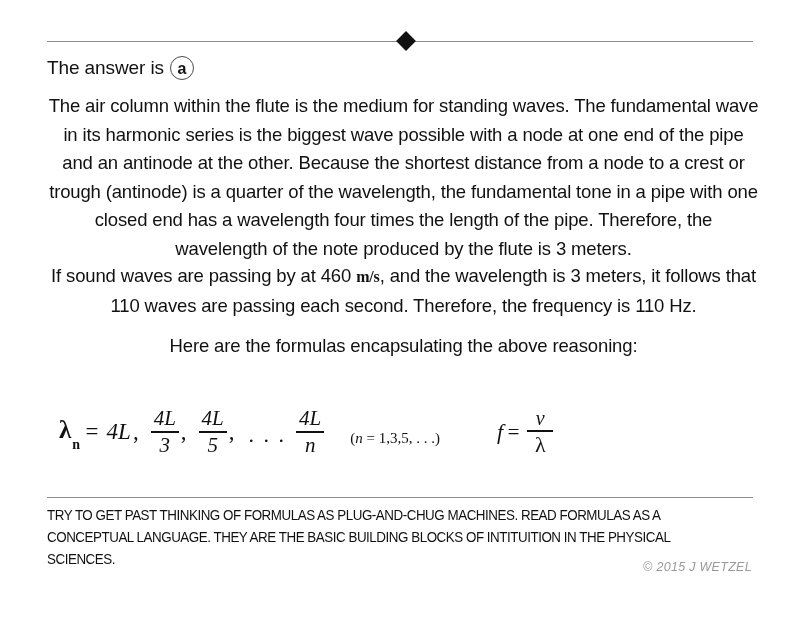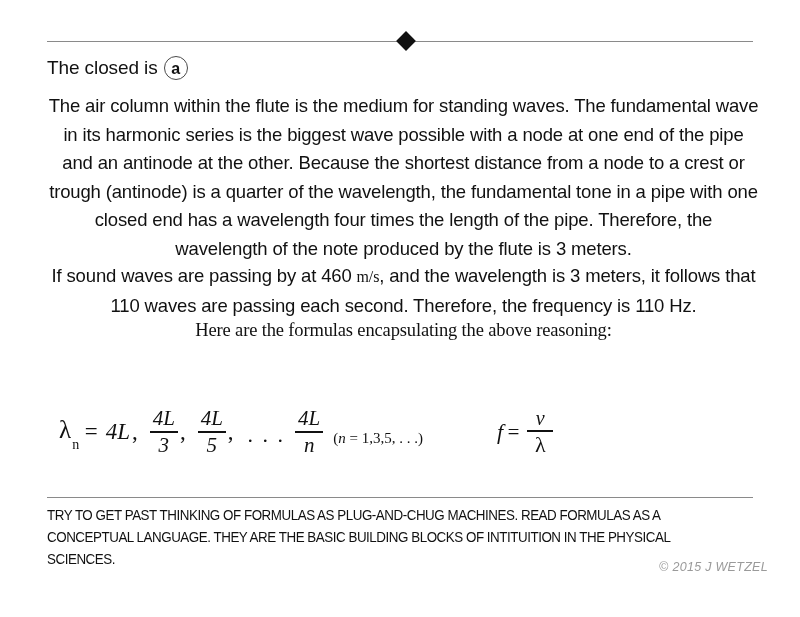--- a/index.html
+++ b/index.html
@@ -76,25 +76,26 @@
     position: absolute;
     left: 47px;
     width: 713px;
     font-size: 18.5px;
     line-height: 28.5px;
     letter-spacing: -0.15px;
     text-align: center;
   }
   #para-1 { top: 92px; }
   #para-2 { top: 262px; }
-  #para-3 { top: 316px; font-family: Liberation Serif, serif; }
+  #para-3 { top: 332px; }
 
   .unit-serif {
     font-family: "Liberation Serif", serif;
     font-size: 16px;
+    font-weight: bold;
   }
 
   
   .formula-block {
     position: absolute;
     left: 47px;
     top: 392px;
     width: 713px;
     height: 86px;
     font-family: "Liberation Serif", serif;
@@ -113,20 +114,21 @@
     left: 450px;
     top: 0;
     display: flex;
     align-items: center;
     height: 80px;
     white-space: nowrap;
   }
   .lam {
     font-size: 25px;
     font-style: normal;
+    font-weight: bold;
   }
   .sub {
     font-size: 14px;
     vertical-align: sub;
     position: relative;
     top: 5px;
     left: 1px;
   }
   .eq {
     font-size: 23px;
@@ -170,21 +172,21 @@
   .dots {
     font-size: 22px;
     letter-spacing: 2px;
     margin: 0 8px 0 4px;
     position: relative;
     top: 3px;
   }
   .cond {
     font-size: 15px;
     font-style: italic;
-    margin-left: 8px;
+    margin-left: 24px;
     position: relative;
     top: 6px;
     white-space: nowrap;
   }
   .cond .rm { font-style: normal; }
 
   .fvar {
     font-size: 22px;
     font-style: italic;
     margin-right: 3px;
@@ -217,38 +219,38 @@
     line-height: 22px;
     letter-spacing: -0.5px;
     transform: scaleX(0.93);
     transform-origin: left top;
     color: #111111;
   }
 
   
   .copyright {
     position: absolute;
-    right: 32px;
+    right: 48px;
     top: 560px;
     font-size: 12.5px;
     font-style: italic;
     color: #9a9a9a;
     letter-spacing: 0.3px;
   }
 </style>
 </head>
 <body>
 
 <div class="top-rule-wrap">
   <div class="rule-line"></div>
   <div class="diamond"></div>
 </div>
 
 <div class="answer-line">
-  <span class="answer-text">The closed is</span><span class="circle-letter">a</span>
+  <span class="answer-text">The answer is</span><span class="circle-letter">a</span>
 </div>
 
 <div class="para" id="para-1">The air column within the flute is the medium for standing waves.  The fundamental wave in its harmonic series is the biggest wave possible with a node at one end of the pipe and an antinode at the other.  Because the shortest distance from a node to a crest or trough (antinode) is a quarter of the wavelength, the fundamental tone in a pipe with one closed end has a wavelength four times the length of the pipe.  Therefore, the wavelength of the note produced by the flute is 3 meters.</div>
 
 <div class="para" id="para-2"><span>If sound waves are passing by at 460 </span><span class="unit-serif">m/s</span><span>, and the wavelength is 3 meters, it follows that 110 waves are passing each second.  Therefore, the frequency is 110 Hz.</span></div>
 
 <div class="para" id="para-3">Here are the formulas encapsulating the above reasoning:</div>
 
 <div class="formula-block">
 

